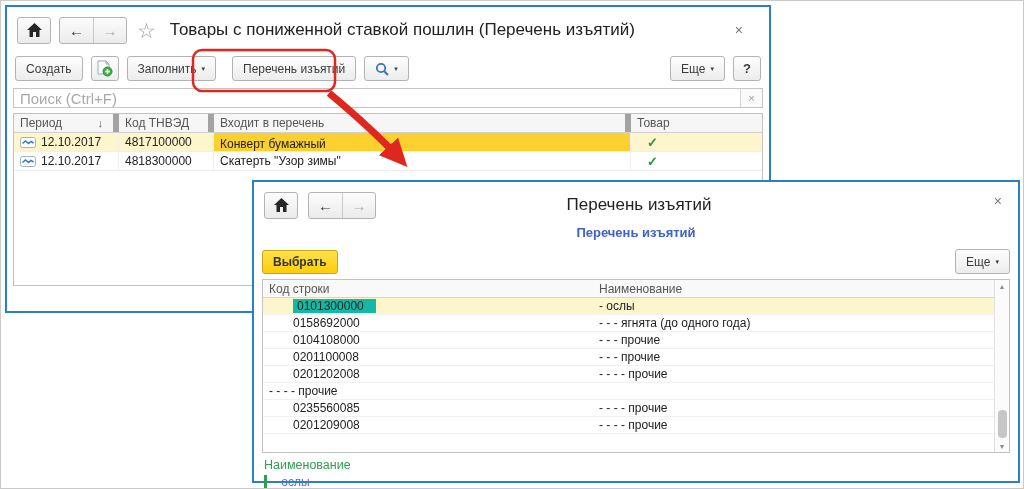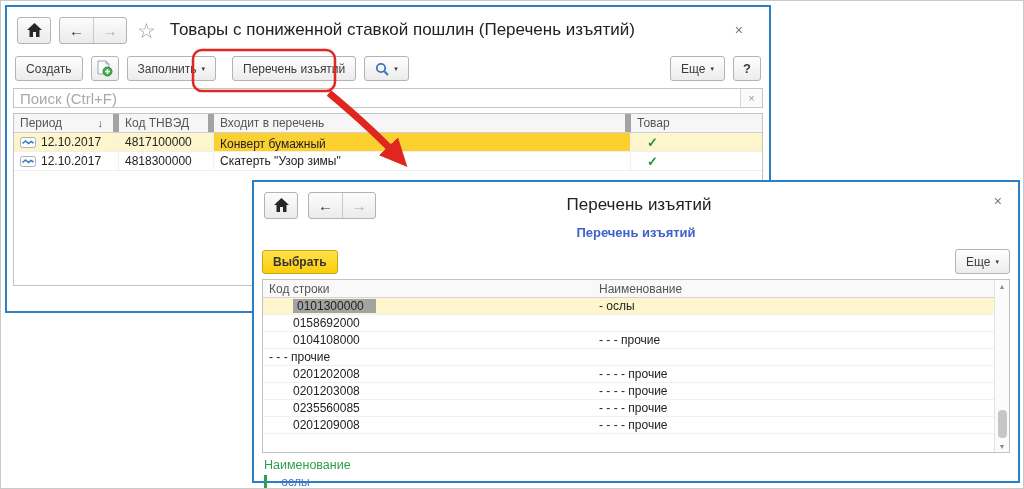--- a/index.html
+++ b/index.html
@@ -67,21 +67,21 @@
                 font-weight:bold; color:#333; height:24px; }
   .t2 { position:relative; margin:5px 8px 0 8px; border:1px solid #c2c2c2; height:174px;
         overflow:hidden; font-size:12px; }
   .t2-row { display:grid; grid-template-columns:330px 1fr; height:17px; align-items:center;
             padding-right:16px; }
   .t2-head { background:#f9f9f9; border-bottom:1px solid #d5d5d5; color:#555; height:18px; }
   .t2-head .cell { height:100%; }
   .t2-body .t2-row { border-bottom:1px solid #f1f1f1; color:#222; }
   .t2-body .cell-code { padding-left:30px; }
   .t2-row.row-sel { background:#fdf6cd; }
-  .hl-gold { background:#a3a3a3; padding:0 12px 0 4px; }
+  .hl-gold { background:#14b8a6; padding:0 12px 0 4px; }
   .vscroll { position:absolute; right:0; top:0; bottom:0; width:15px; border-left:1px solid #e2e2e2;
              background:#fbfbfb; display:flex; flex-direction:column; align-items:center; }
   .vscroll .sc-arrow { font-size:7px; color:#8a8a8a; height:12px; display:flex; align-items:center; }
   .vscroll .sc-space { flex:1; }
   .vscroll .sc-thumb { width:9px; height:28px; background:#c6c6c6; border-radius:4px; margin-bottom:2px; }
   #w2-footer { padding:5px 10px 0 10px; }
   #w2-footer .f-label { color:#2f9e4e; font-size:12.5px; }
   #w2-footer .f-valrow { display:flex; align-items:center; margin-top:3px; }
   #w2-footer .f-bar { width:3px; height:14px; background:#2f9e4e; margin-right:7px; }
   #w2-footer .f-value { color:#4a72c4; font-size:12px; }
@@ -258,46 +258,49 @@
               <span class="hl-gold">0101300000</span>
             </div>
           <div class="cell">
               <span>- ослы</span>
             </div>
         </div>
         <div class="t2-row">
           <div class="cell cell-code">
               <span>0158692000</span>
             </div>
+          <div class="cell">
+              <span>- - - ягнята (до одного года)</span>
+            </div>
         </div>
         <div class="t2-row">
           <div class="cell cell-code">
               <span>0104108000</span>
             </div>
           <div class="cell">
               <span>- - - прочие</span>
             </div>
         </div>
         <div class="t2-row">
+          <div class="cell cell-code">
+              <span>0201100008</span>
+            </div>
           <div class="cell">
               <span>- - - прочие</span>
             </div>
         </div>
         <div class="t2-row">
           <div class="cell cell-code">
               <span>0201202008</span>
             </div>
           <div class="cell">
               <span>- - - - прочие</span>
             </div>
         </div>
         <div class="t2-row">
-          <div class="cell cell-code">
-              <span>0201203008</span>
-            </div>
           <div class="cell">
               <span>- - - - прочие</span>
             </div>
         </div>
         <div class="t2-row">
           <div class="cell cell-code">
               <span>0235560085</span>
             </div>
           <div class="cell">
               <span>- - - - прочие</span>

